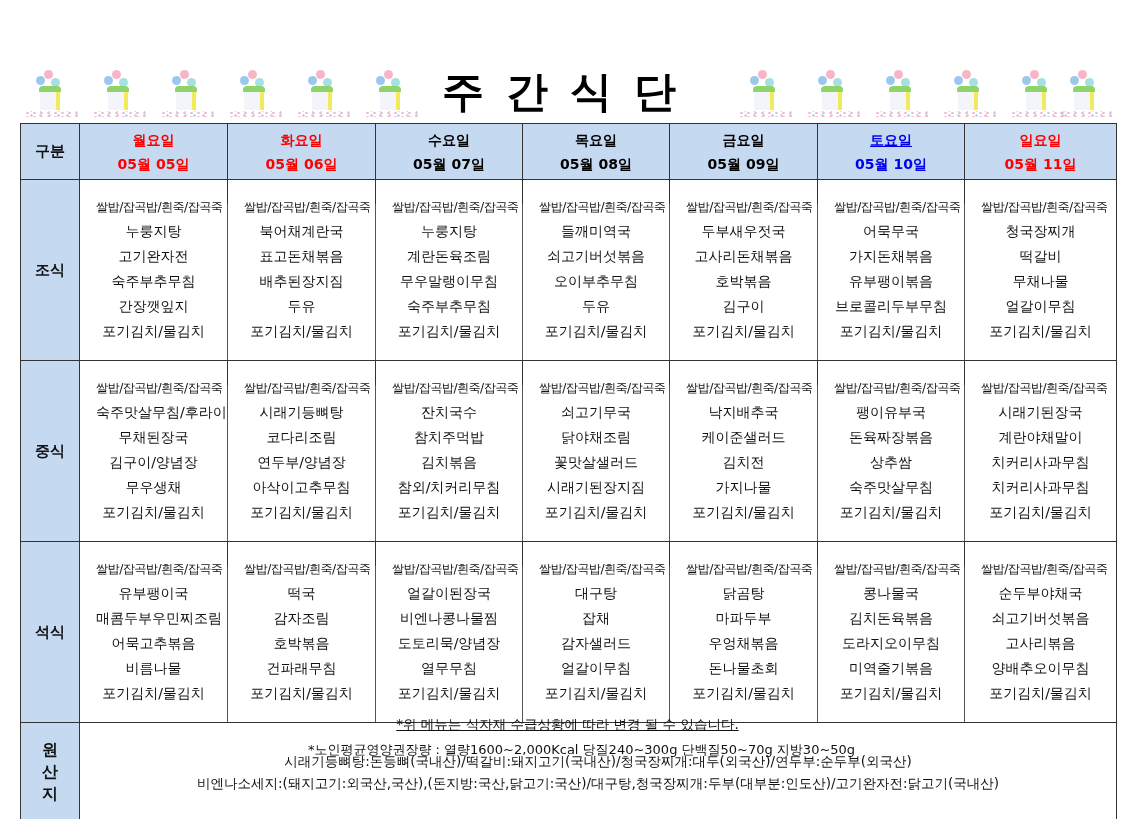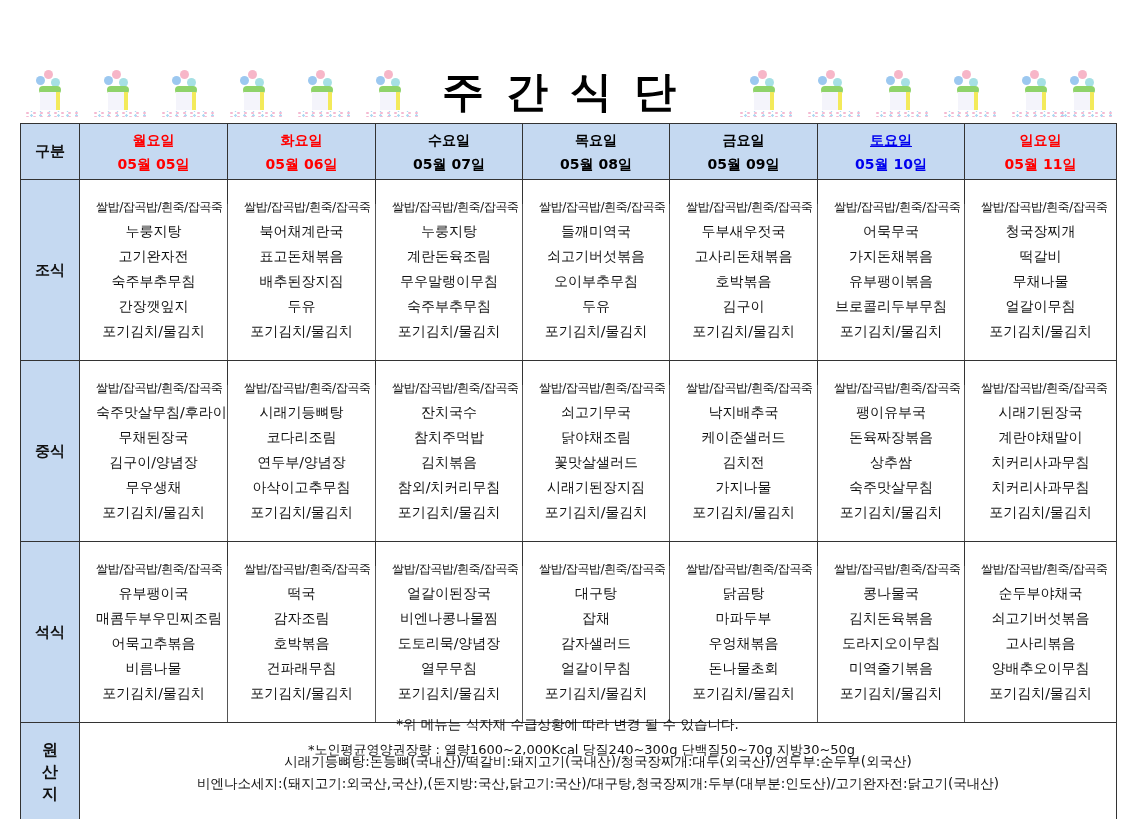--- a/index.html
+++ b/index.html
@@ -30,21 +30,21 @@
   .red { color: #ff0000; }
   .blue { color: #0000ee; }
   .black { color: #000; }
   td.meal { vertical-align: top; text-align: center; font-size: 14px; padding: 16px; height: 150px; position: relative; }
   td.meal .rice { display: block; font-size: 12.2px; letter-spacing: -0.6px; white-space: nowrap; height: 23px; line-height: 23px; }
   td.meal .item { display: block; height: 25px; line-height: 25px; font-size: 14px; white-space: nowrap; }
   td.meal .split { position: absolute; left: -1px; top: 24px; bottom: 0; width: 0; border-left: 1px solid #555; }
   td.origin-cell { height: 99px; text-align: center; font-size: 13.5px; line-height: 22px; }
   th.origin-lab { line-height: 22px; font-size: 16px; }
 
-  .note1 { position: absolute; left: 0; width: 1135px; top: 716px; text-align: center; font-size: 13.5px; }
+  .note1 { position: absolute; left: 0; width: 1135px; top: 716px; text-align: center; font-size: 13.5px; text-decoration: underline; }
   .note2 { position: absolute; left: 0; width: 1135px; top: 741px; text-align: center; font-size: 13px; padding-left: 28px; }
 </style>
 </head>
 <body>
 
 <div class="banner">
   <div class="pot" style="left:2px">
       <i class="flw f1"></i>
       <i class="flw f2"></i>
       <i class="flw f3"></i>

